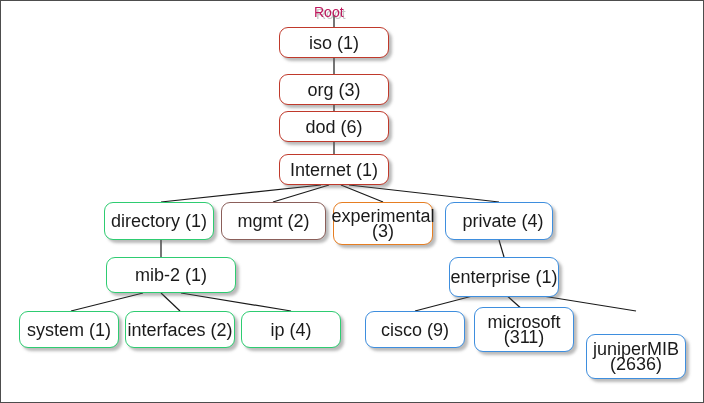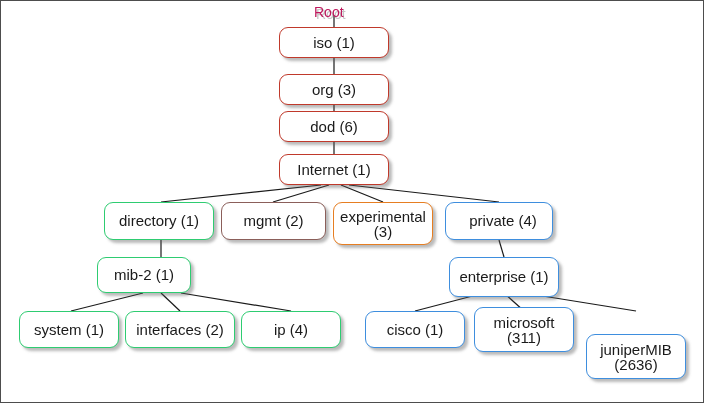--- a/index.html
+++ b/index.html
@@ -31,21 +31,21 @@
     position: absolute;
     box-sizing: border-box;
     background: #ffffff;
     border-style: solid;
     border-width: 1.6px;
     border-radius: 9px;
     display: flex;
     align-items: center;
     justify-content: center;
     text-align: center;
-    font-size: 15px;
+    font-size: 18px;
     color: #1a1a1a;
     line-height: 16px;
     box-shadow: 3px 3px 3px rgba(90,90,90,0.42);
     white-space: pre-line;
     z-index: 2;
   }
   .node.two-line {
     line-height: 15px;
   }
   #root-label {
@@ -92,26 +92,26 @@
   <div id="nodes-layer">
       <div class="node" style="left: 278px; top: 26px; width: 110px; height: 31px; border-color: rgb(192, 57, 43);">iso (1)</div>
       <div class="node" style="left: 278px; top: 73px; width: 110px; height: 31px; border-color: rgb(192, 57, 43);">org (3)</div>
       <div class="node" style="left: 278px; top: 110px; width: 110px; height: 31px; border-color: rgb(192, 57, 43);">dod (6)</div>
       <div class="node" style="left: 278px; top: 153px; width: 110px; height: 31px; border-color: rgb(192, 57, 43);">Internet (1)</div>
       <div class="node" style="left: 103px; top: 201px; width: 110px; height: 38px; border-color: rgb(46, 204, 113);">directory (1)</div>
       <div class="node" style="left: 220px; top: 201px; width: 105px; height: 38px; border-color: rgb(139, 95, 90);">mgmt (2)</div>
       <div class="node two-line" style="left: 332px; top: 201px; width: 100px; height: 43px; border-color: rgb(230, 126, 34);">experimental
 (3)</div>
       <div class="node" style="left: 444px; top: 201px; width: 108px; height: 38px; border-color: rgb(62, 142, 222); padding-left: 8px;">private (4)</div>
-      <div class="node" style="left: 96px; top: 256px; width: 94px; height: 36px; border-color: rgb(46, 204, 113);">mib-2 (1)</div>
+      <div class="node" style="left: 105px; top: 256px; width: 130px; height: 36px; border-color: rgb(46, 204, 113);">mib-2 (1)</div>
       <div class="node" style="left: 448px; top: 256px; width: 110px; height: 40px; border-color: rgb(62, 142, 222);">enterprise (1)</div>
       <div class="node" style="left: 18px; top: 310px; width: 100px; height: 37px; border-color: rgb(46, 204, 113);">system (1)</div>
       <div class="node" style="left: 124px; top: 310px; width: 110px; height: 37px; border-color: rgb(46, 204, 113);">interfaces (2)</div>
       <div class="node" style="left: 240px; top: 310px; width: 100px; height: 37px; border-color: rgb(46, 204, 113);">ip (4)</div>
-      <div class="node" style="left: 364px; top: 310px; width: 100px; height: 37px; border-color: rgb(62, 142, 222);">cisco (1)</div>
+      <div class="node" style="left: 364px; top: 310px; width: 100px; height: 37px; border-color: rgb(62, 142, 222);">cisco (9)</div>
       <div class="node two-line" style="left: 473px; top: 306px; width: 100px; height: 45px; border-color: rgb(62, 142, 222);">microsoft
 (311)</div>
       <div class="node two-line" style="left: 585px; top: 306px; width: 100px; height: 45px; border-color: rgb(62, 142, 222); margin-top: 27px;">juniperMIB
 (2636)</div>
     </div>
 
 
 </div>
 
 </body></html>

